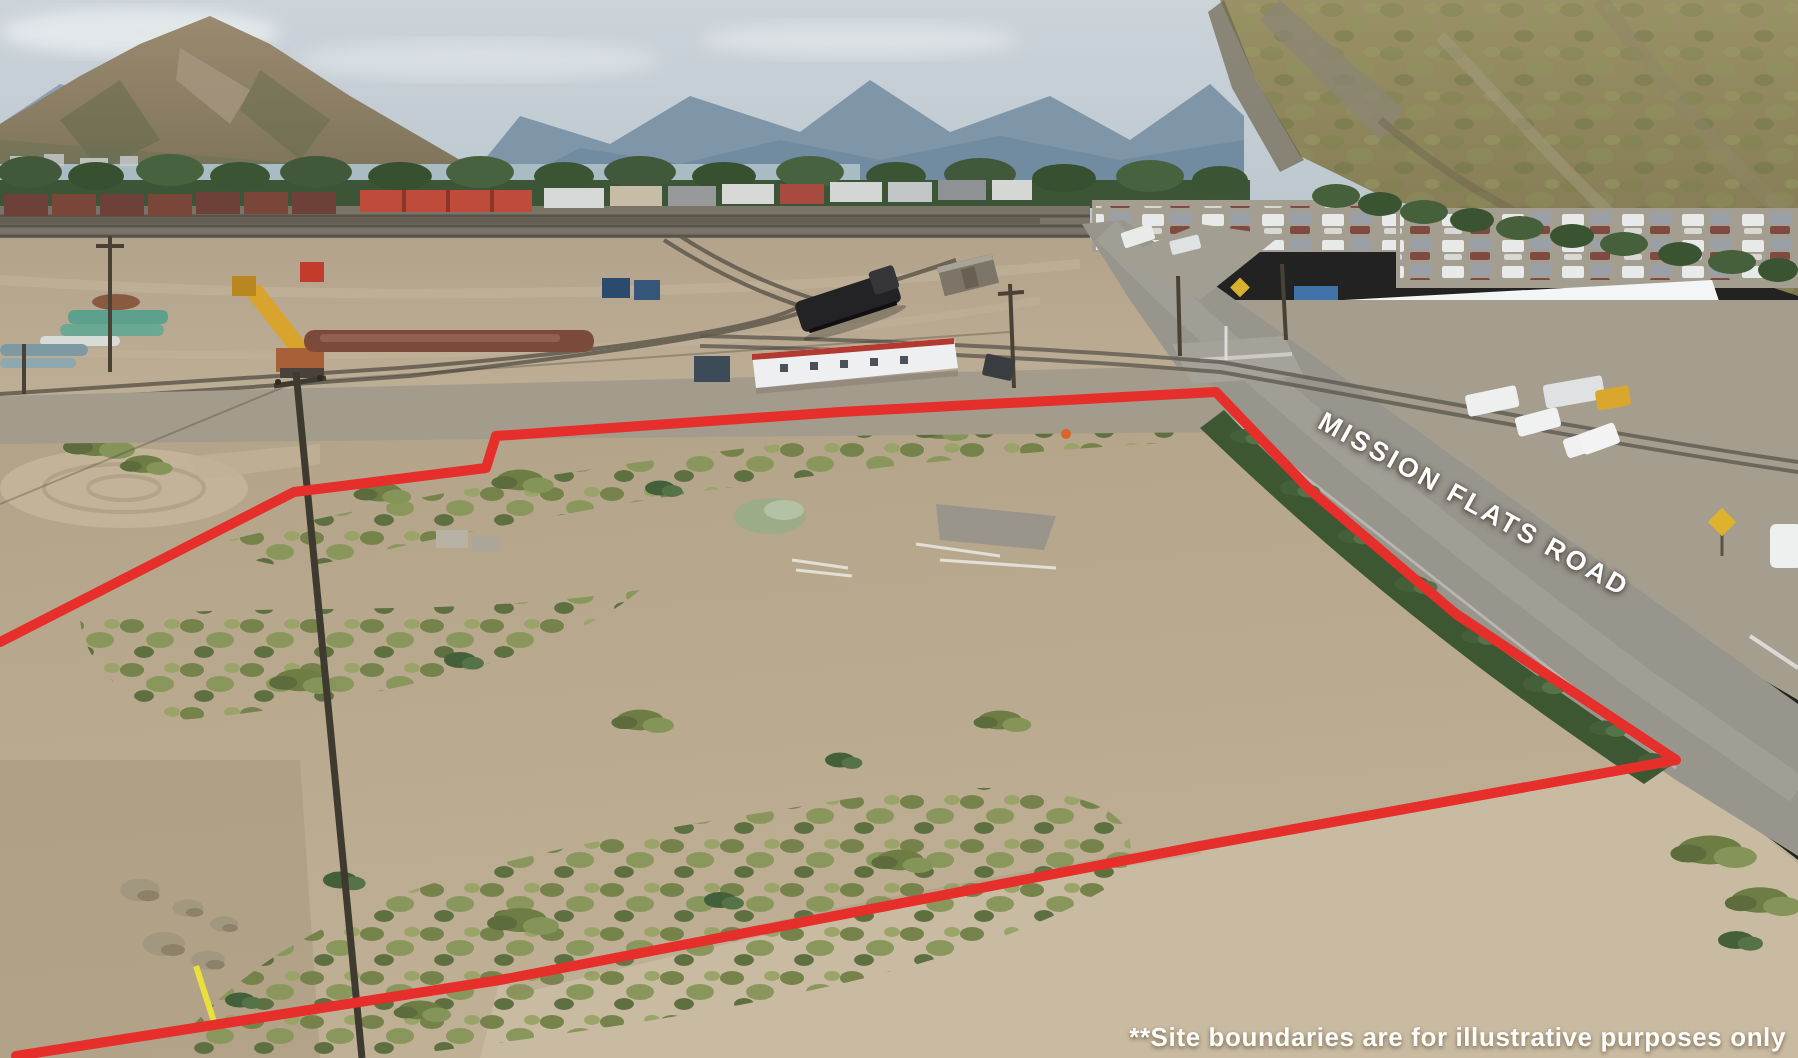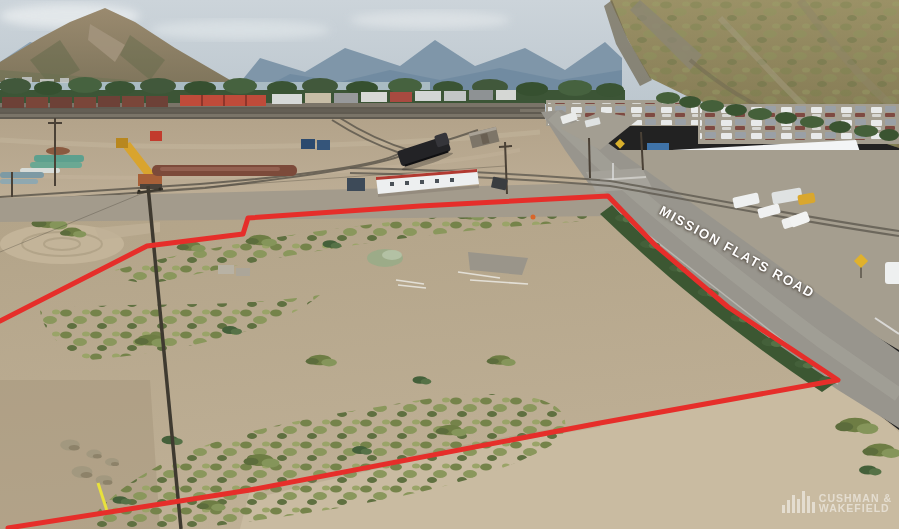--- a/index.html
+++ b/index.html
@@ -391,29 +391,15 @@
     <line x1="613" y1="163" x2="613" y2="180" stroke="#ddd" stroke-width="1.5"></line>
   </g>
 
   <g fill="none" stroke-linejoin="round" stroke-linecap="round" stroke="#e62e2a">
     <polyline stroke-width="5" fill="none" points="0,321 147,246 243,234 248,218 420,206 608,196 655,245 728,307 838,380 600,423 250,490 8,528"></polyline>
   </g>
 </svg>
 
   <div class="road-label">MISSION FLATS ROAD</div>
 
-  <div class="logo">
-    <span class="bars">
-      <i style="height:8px"></i>
-        <i style="height:13px"></i>
-        <i style="height:18px"></i>
-      <i style="height:14px"></i>
-        <i style="height:22px"></i>
-        <i style="height:17px"></i>
-      <i style="height:11px"></i>
-    </span>
-    <span class="txt">
-      <span>CUSHMAN &amp;</span><br>
-      <span>WAKEFIELD</span>
-    </span>
-  </div>
-
+
+  <div class="disclaimer">**Site boundaries are for illustrative purposes only</div>
 </div>
 
 </body></html>

